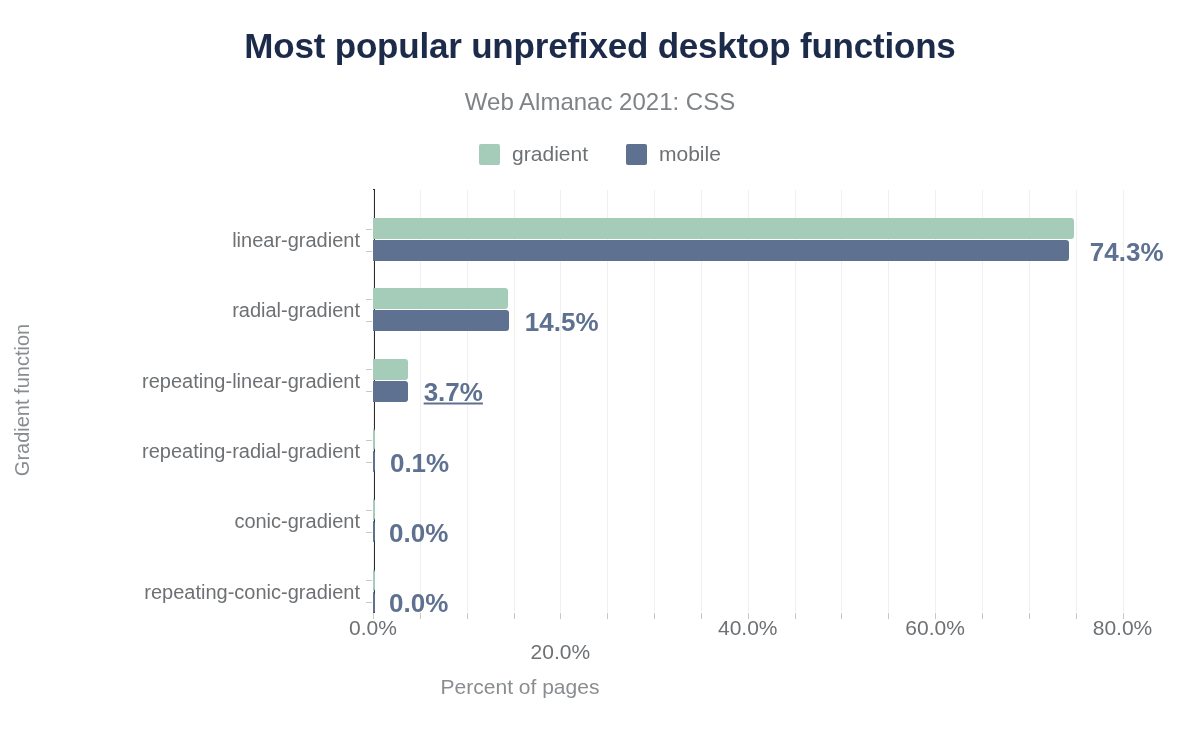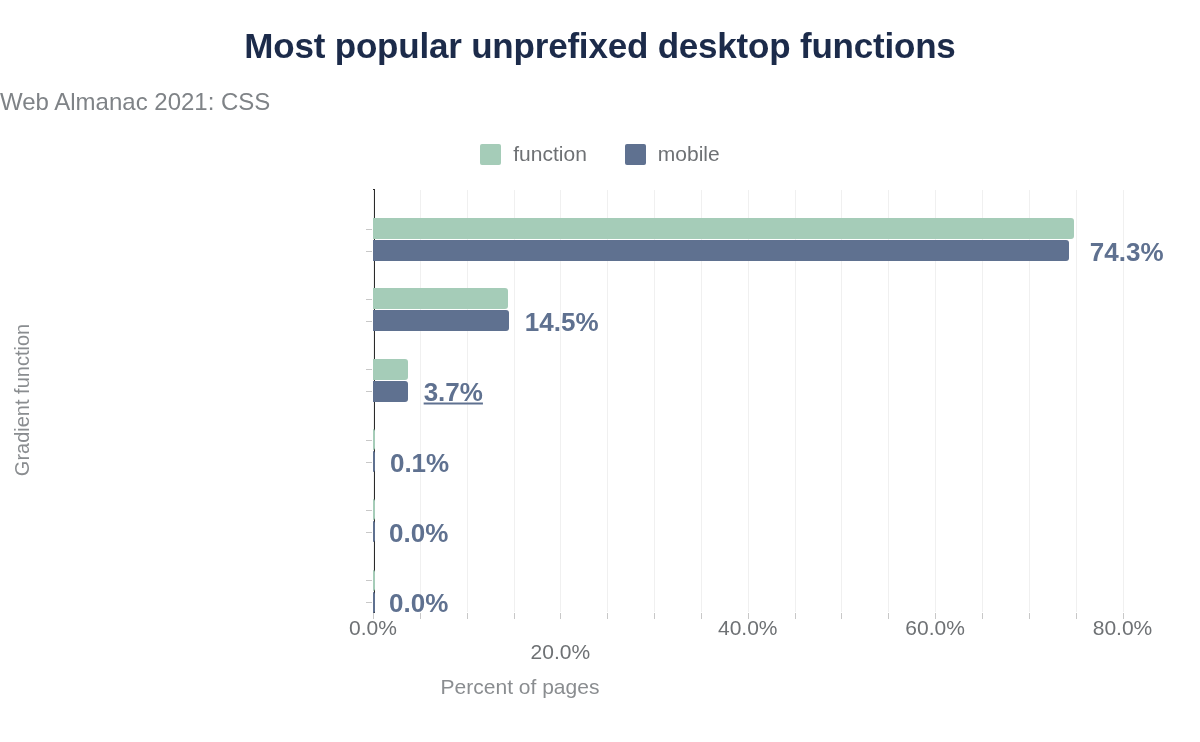--- a/index.html
+++ b/index.html
@@ -32,21 +32,21 @@
     font-weight: bold;
     color: #1c2b4a;
     letter-spacing: -0.2px;
     white-space: nowrap;
   }
   .chart-subtitle {
     position: absolute;
     top: 88px;
     left: 0;
     width: 1200px;
-    text-align: left;
+    text-align: center;
     font-size: 24px;
     font-weight: normal;
     color: #7f8387;
     white-space: nowrap;
   }
 
   
   .legend {
     position: absolute;
     top: 142px;
@@ -196,21 +196,21 @@
 
 <div class="chart-root">
 
   <div class="chart-title">Most popular unprefixed desktop functions</div>
 
   <div class="chart-subtitle">Web Almanac 2021: CSS</div>
 
   <div class="legend" id="legend">
       <div class="legend-entry">
         <span class="legend-swatch" style="background: rgb(165, 204, 184);"></span>
-        <span class="legend-label">function</span>
+        <span class="legend-label">gradient</span>
       </div>
       <div class="legend-entry">
         <span class="legend-swatch" style="background: rgb(95, 113, 144);"></span>
         <span class="legend-label">mobile</span>
       </div>
     </div>
 
   <div class="axis-y-line"></div>
 
   <div class="plot" id="plot">
@@ -228,20 +228,28 @@
         <div class="gridline" style="left: 468.452px;"></div>
         <div class="gridline" style="left: 515.298px;"></div>
         <div class="gridline" style="left: 562.143px;"></div>
         <div class="gridline" style="left: 608.988px;"></div>
         <div class="gridline" style="left: 655.833px;"></div>
         <div class="gridline" style="left: 702.679px;"></div>
         <div class="gridline" style="left: 749.524px;"></div>
       </div>
   </div>
 
+  <div class="cat-labels" id="cat-labels">
+      <div class="cat-label-item" style="top: 240px;">linear-gradient</div>
+      <div class="cat-label-item" style="top: 310.333px;">radial-gradient</div>
+      <div class="cat-label-item" style="top: 380.667px;">repeating-linear-gradient</div>
+      <div class="cat-label-item" style="top: 451px;">repeating-radial-gradient</div>
+      <div class="cat-label-item" style="top: 521.333px;">conic-gradient</div>
+      <div class="cat-label-item" style="top: 591.667px;">repeating-conic-gradient</div>
+    </div>
 
   <div id="bars-layer" style="position:absolute;left:0;top:0;width:1200px;height:742px;">
       <div class="bar bar-desktop" style="left: 373px; top: 218px; width: 700.805px; background: rgb(165, 204, 184);"></div>
       <div class="bar bar-mobile" style="left: 373px; top: 240px; width: 696.12px; background: rgb(95, 113, 144);"></div>
       <div class="bar-label" style="left: 1089.8px; top: 251.5px;">74.3%</div>
       <div class="y-tick" style="top: 228.5px;"></div>
       <div class="y-tick" style="top: 250.5px;"></div>
       <div class="bar bar-desktop" style="left: 373px; top: 288.333px; width: 134.914px; background: rgb(165, 204, 184);"></div>
       <div class="bar bar-mobile" style="left: 373px; top: 310.333px; width: 135.851px; background: rgb(95, 113, 144);"></div>
       <div class="bar-label" style="left: 524.851px; top: 321.833px;">14.5%</div>

